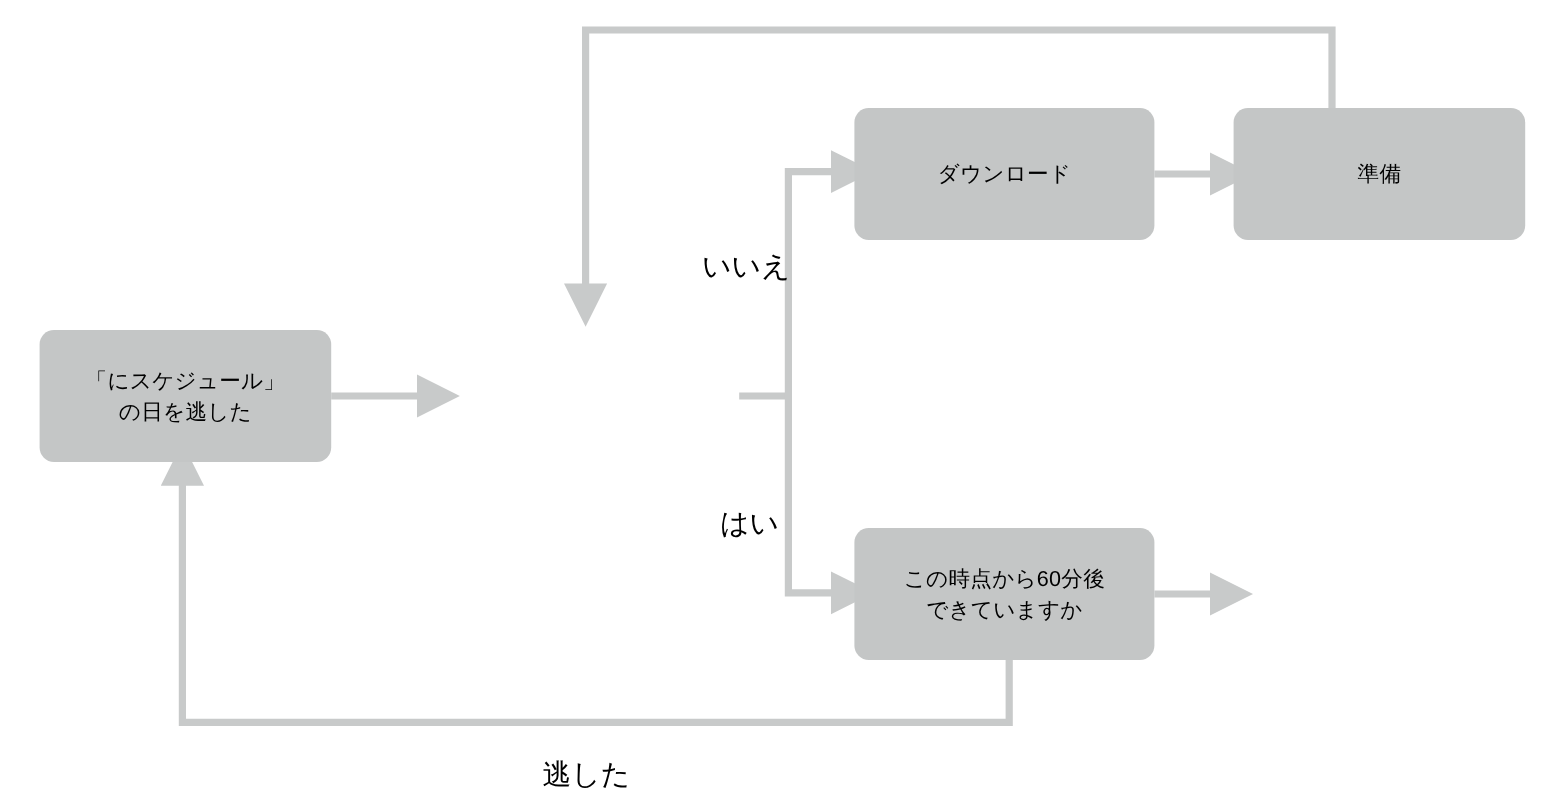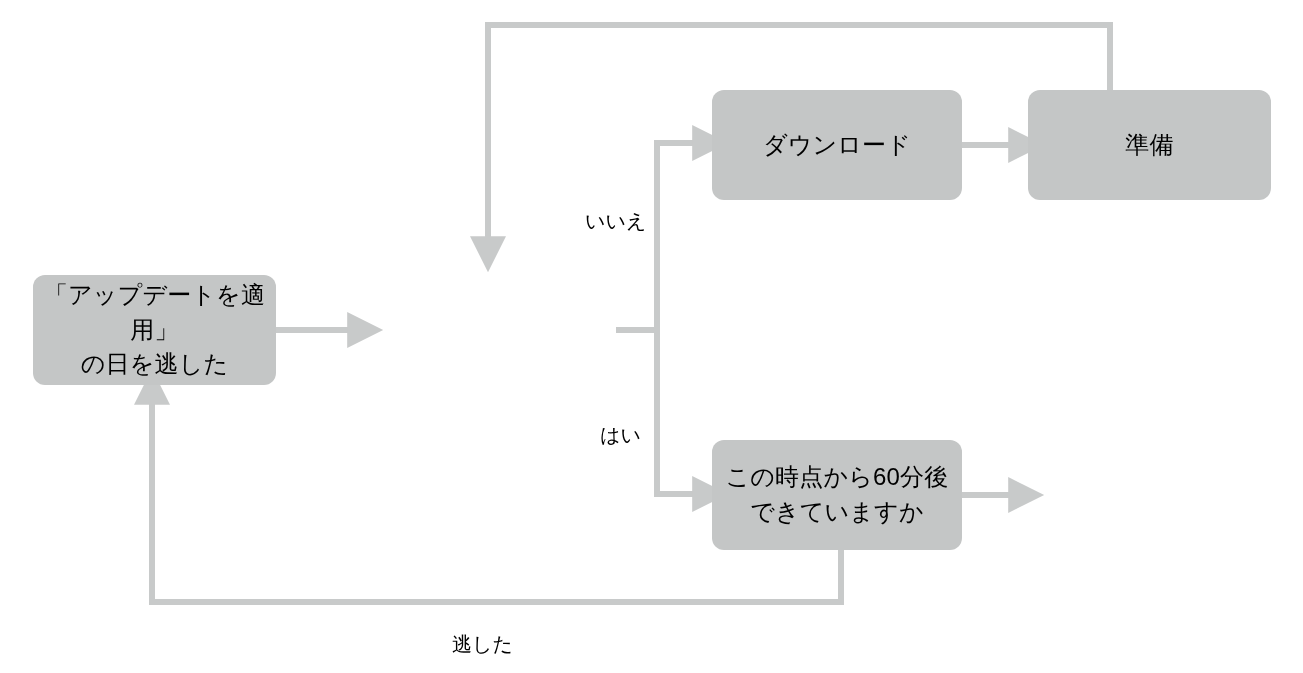--- a/index.html
+++ b/index.html
@@ -27,30 +27,30 @@
   .node {
     position: absolute;
     box-sizing: border-box;
     background: #c4c6c6;
     border-radius: 12px;
     display: flex;
     align-items: center;
     justify-content: center;
     text-align: center;
     color: #000000;
-    font-size: 24px;
+    font-size: 18px;
     line-height: 1.45;
     letter-spacing: 0.2px;
     white-space: pre-line;
     padding: 4px 8px;
   }
   .edge-label {
     position: absolute;
     color: #000000;
-    font-size: 20px;
+    font-size: 24px;
     line-height: 1.2;
     white-space: nowrap;
     background: transparent;
   }
 </style>
 </head>
 <body>
 
 <div id="canvas">
 
@@ -75,21 +75,21 @@
 
       <path d="M1110,90 L1110,25 L488,25 L488,238" marker-end="url(#arrow)"></path>
 
       <path d="M962,495 L1010,495" marker-end="url(#arrow)"></path>
 
       <path d="M841,550 L841,602 L152,602 L152,403" marker-end="url(#arrow)"></path>
 
     </g>
   </svg>
 
-  <div class="node" style="left:33px; top:275px; width:243px; height:110px;">「アップデートを適用」
+  <div class="node" style="left:33px; top:275px; width:243px; height:110px;">「にスケジュール」
 の日を逃した</div>
 
 
   <div class="node" style="left:712px; top:90px; width:250px; height:110px;">ダウンロード</div>
 
   <div class="node" style="left:1028px; top:90px; width:243px; height:110px;">準備</div>
 
   <div class="node" style="left:712px; top:440px; width:250px; height:110px;">この時点から60分後
 できていますか</div>
 

